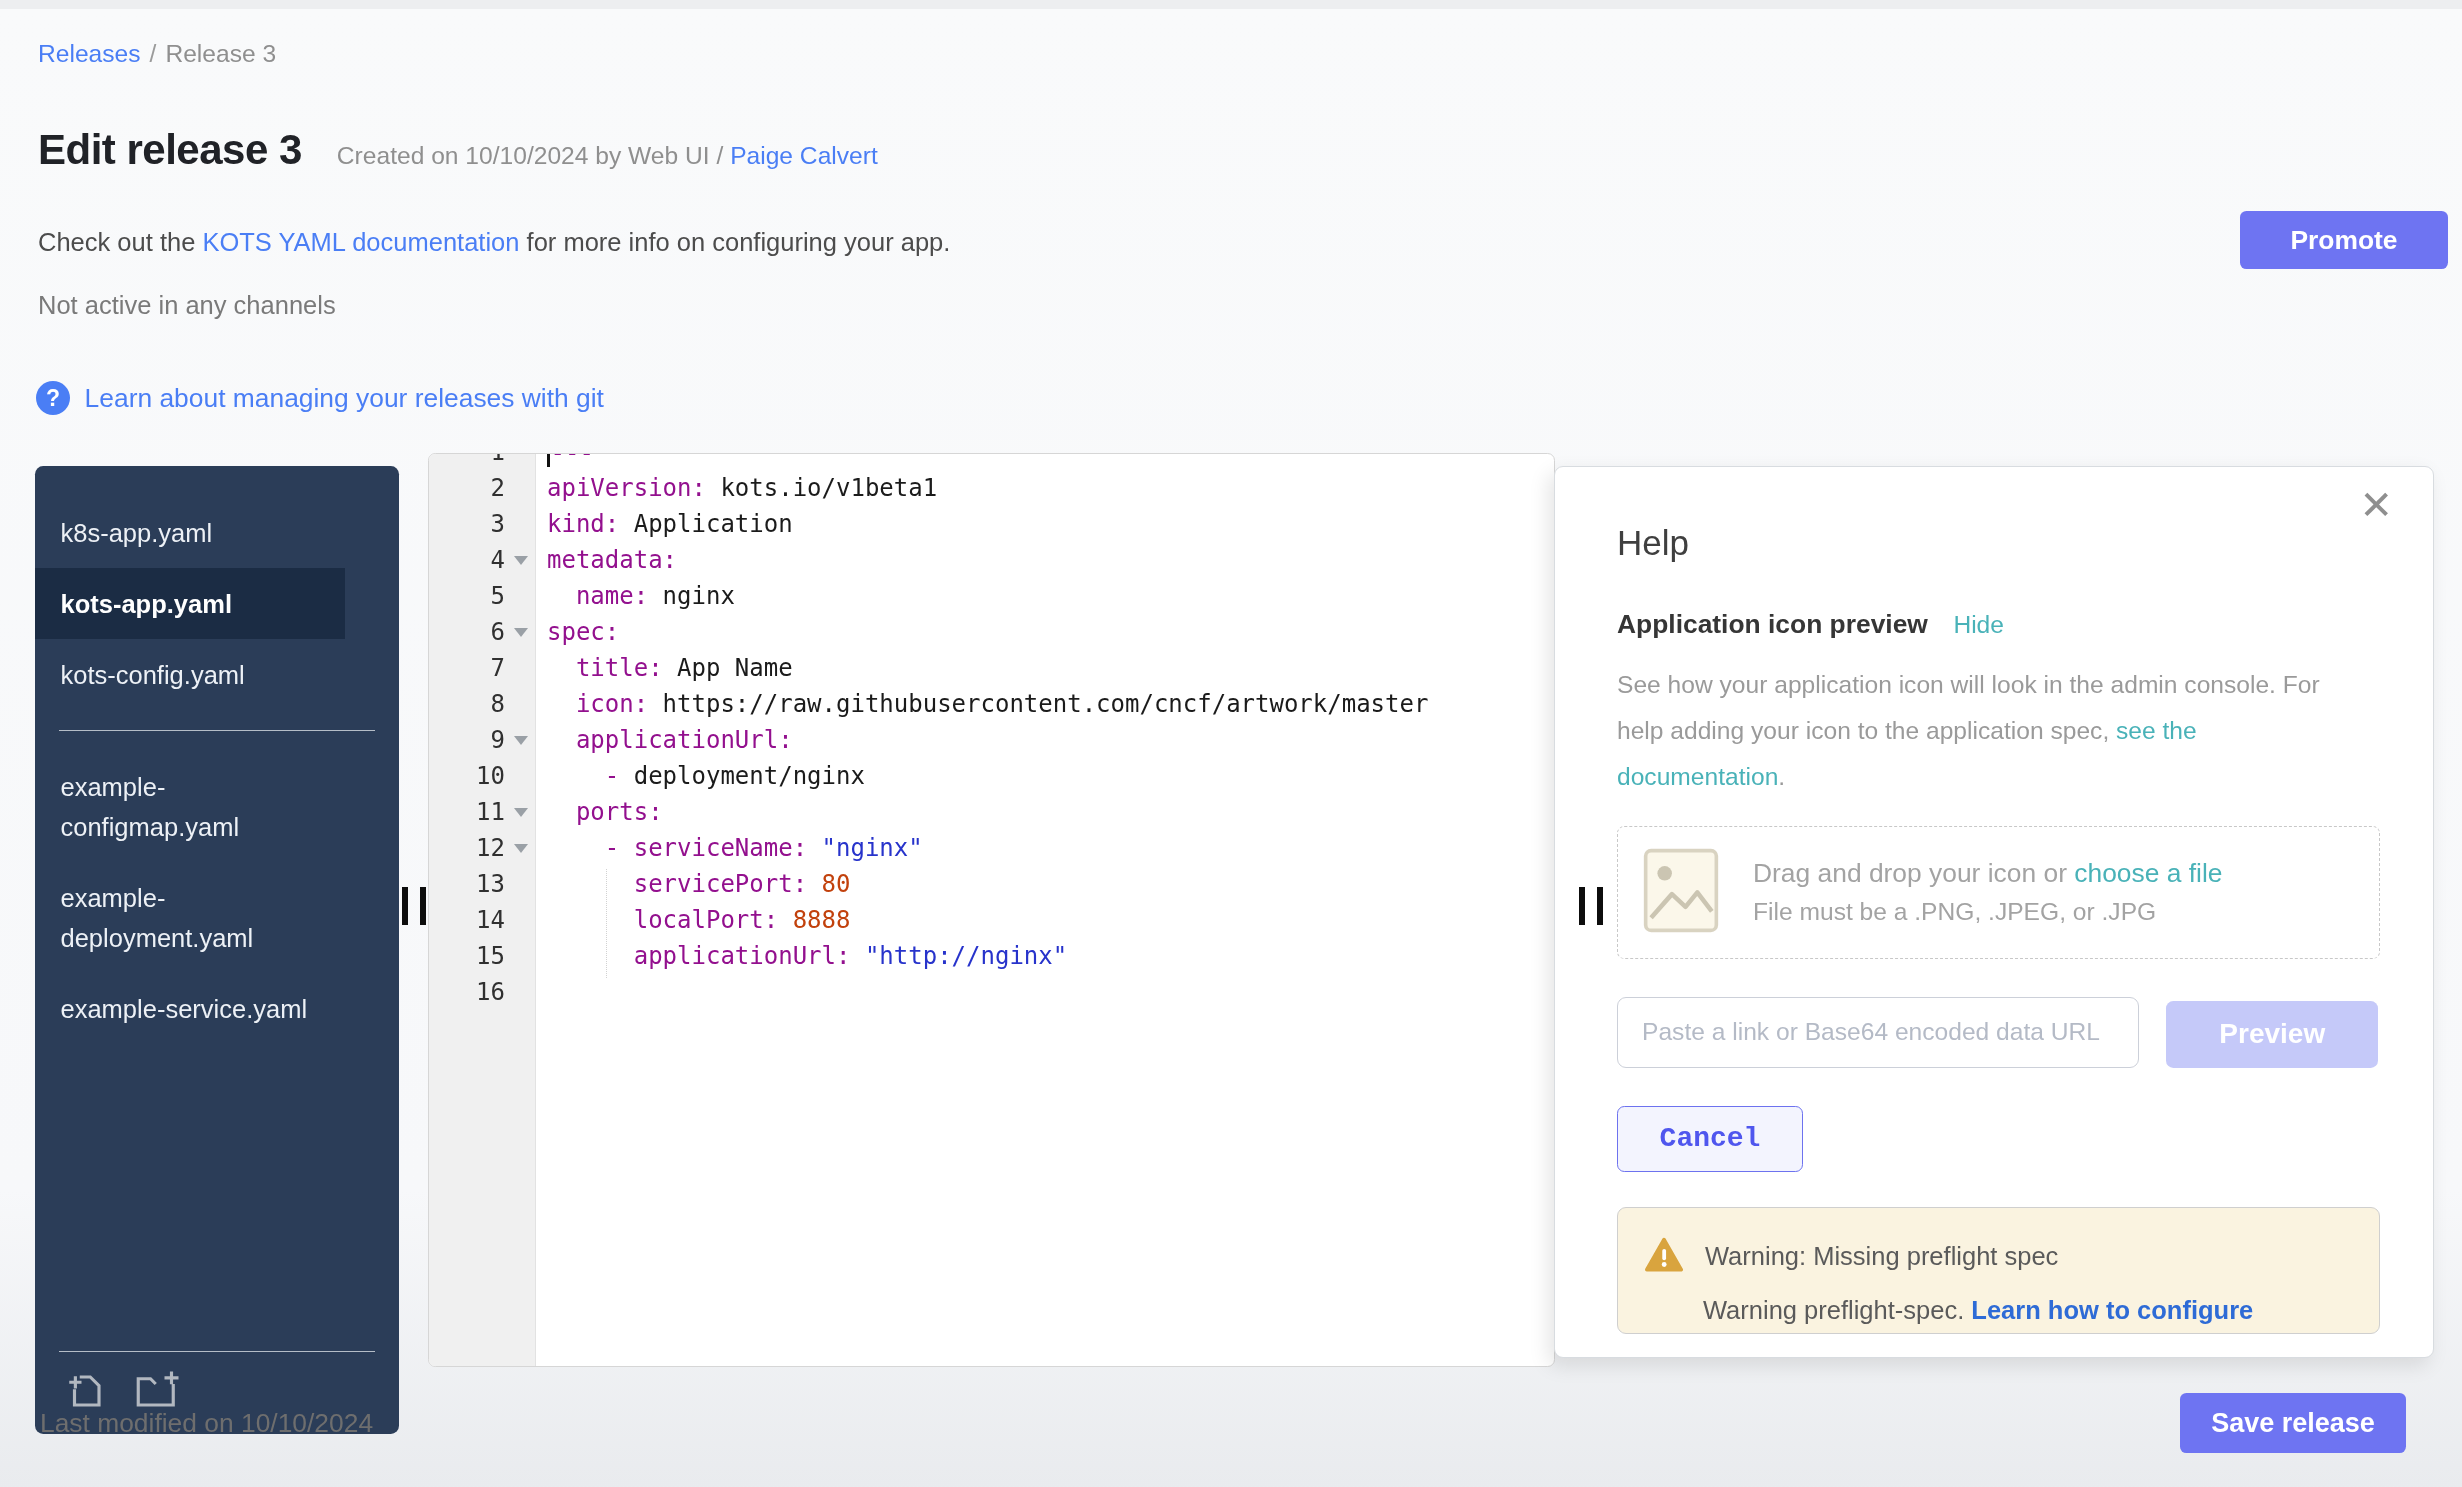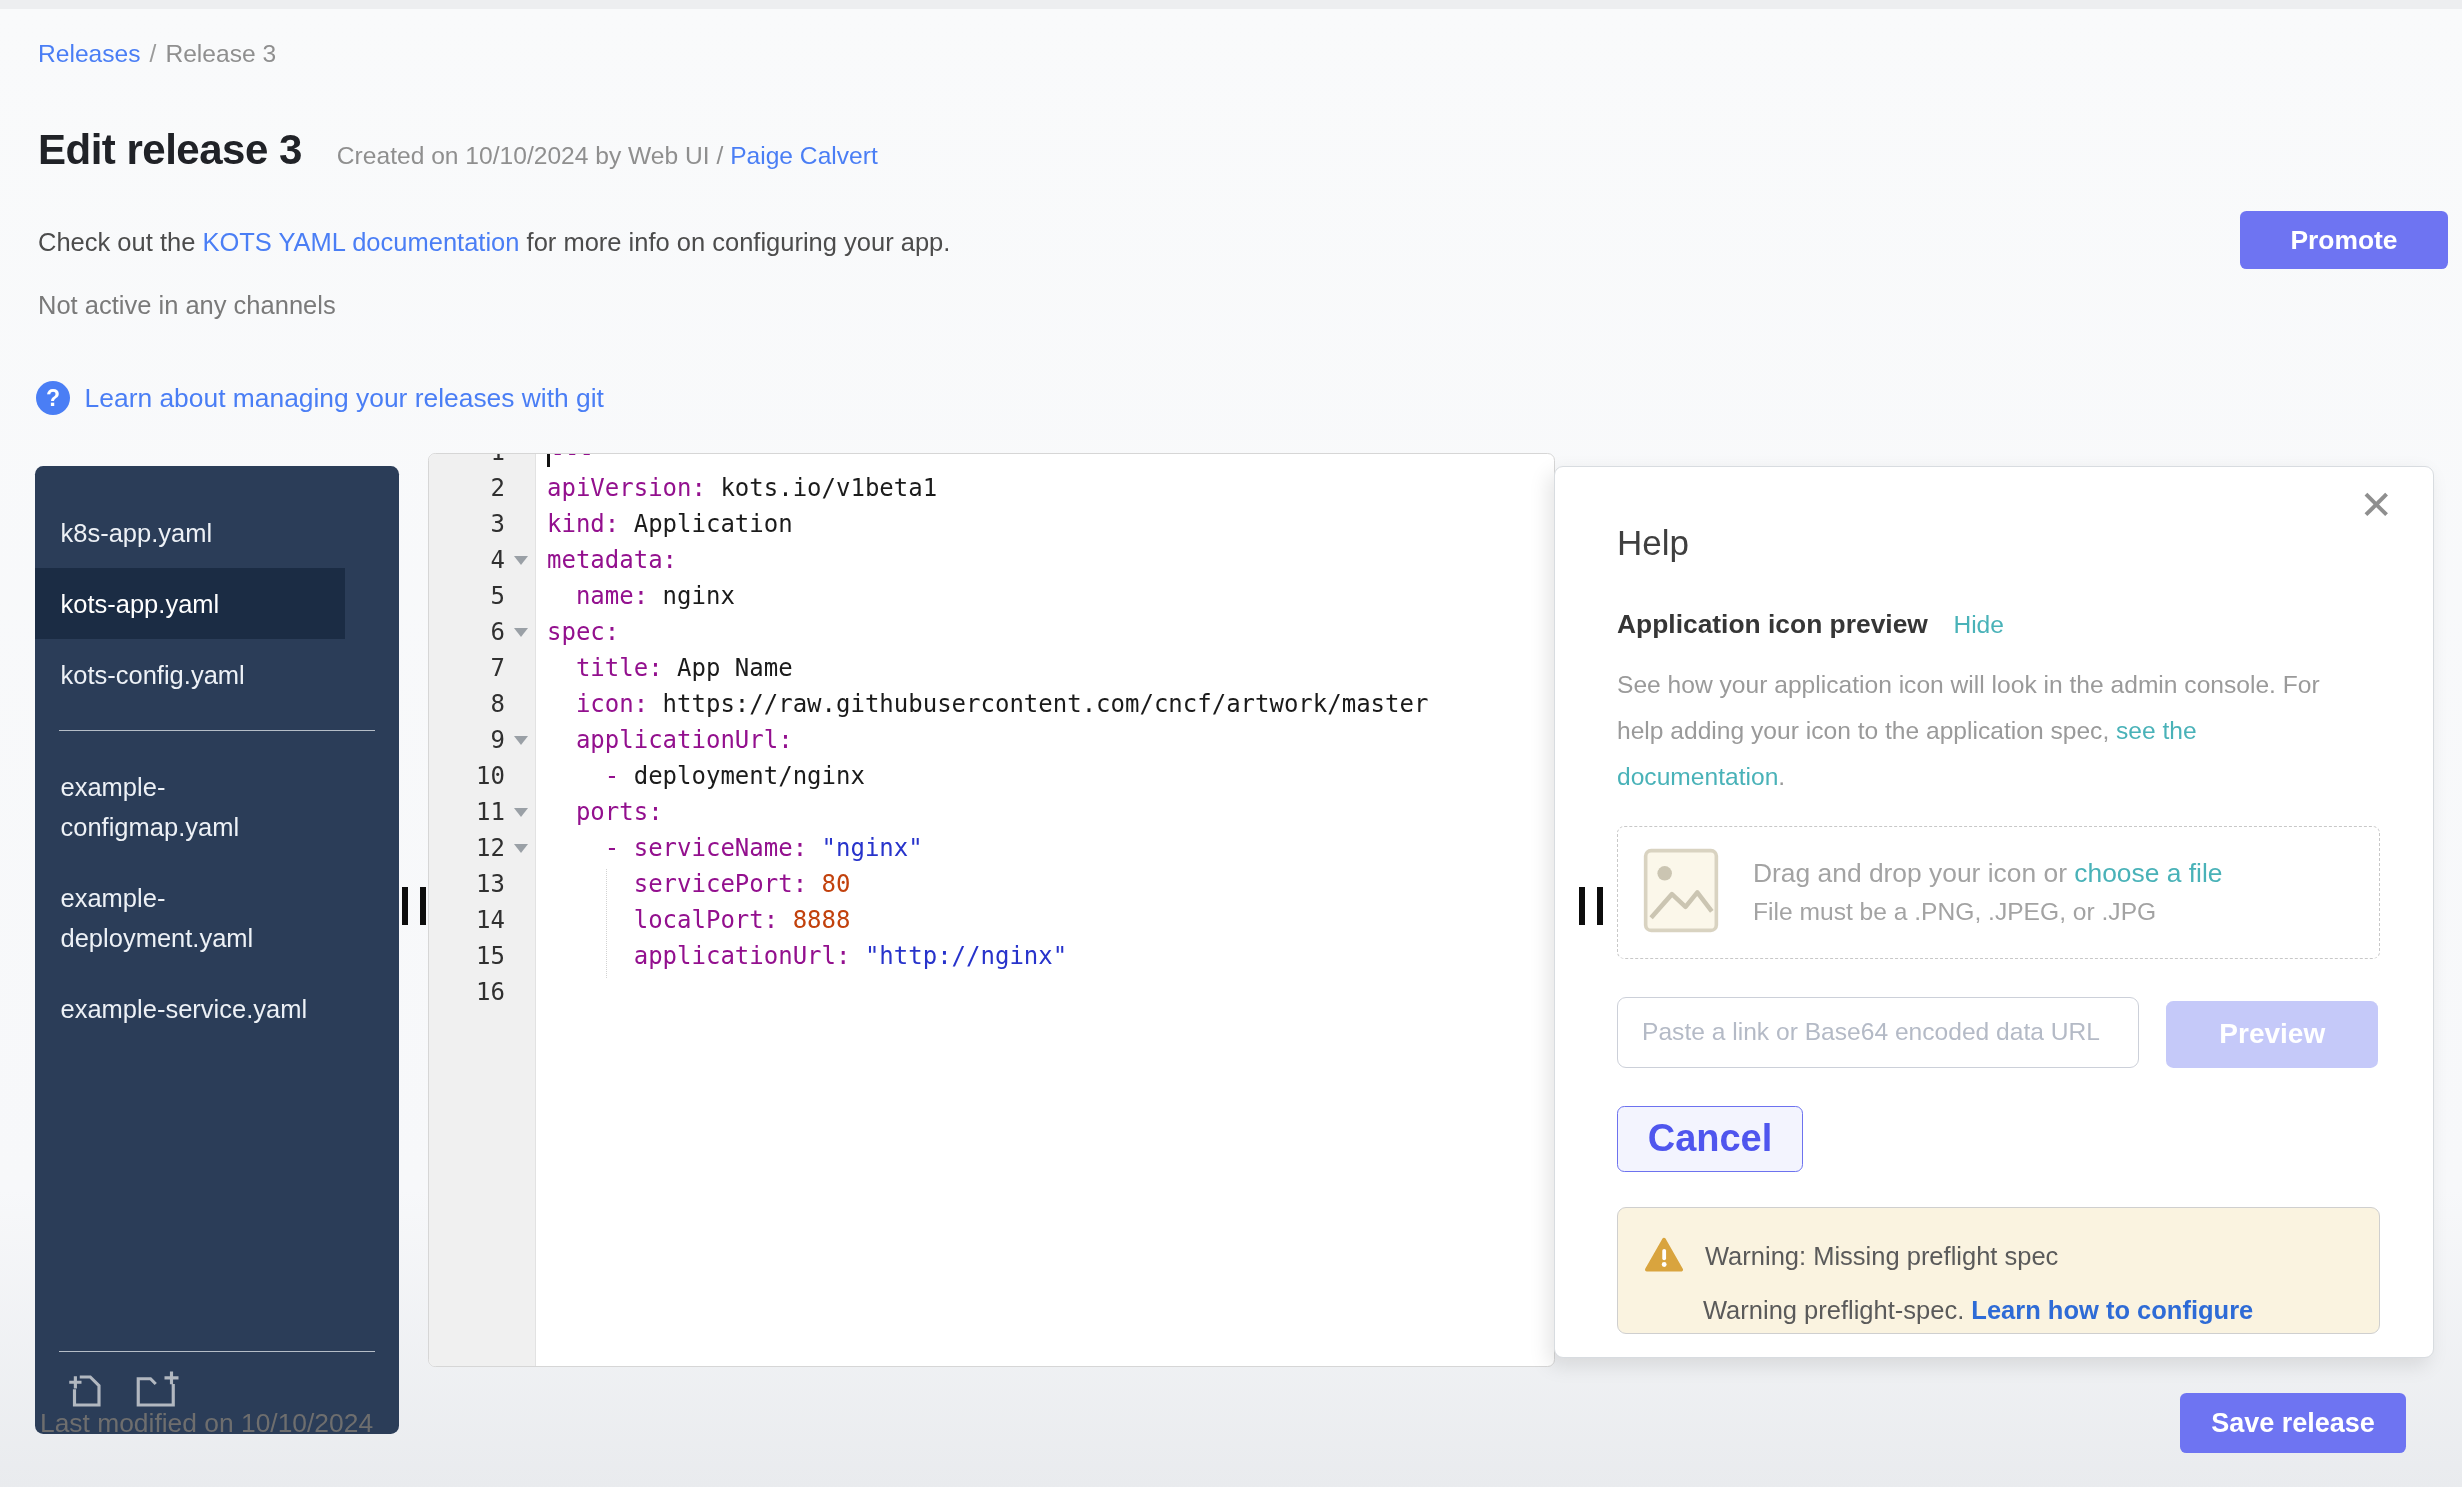--- a/index.html
+++ b/index.html
@@ -28,21 +28,21 @@
   .git-row{position:absolute;left:36px;top:381px;display:flex;align-items:center;cursor:pointer;}
   .q-icon{width:34px;height:34px;border-radius:50%;background:#4a7ef5;color:#fff;font-size:23px;font-weight:bold;
     display:flex;align-items:center;justify-content:center;}
   .git-link{margin-left:14.6px;font-size:26.4px;color:#4a7ef5;}
 
   
   .sidebar{position:absolute;left:35px;top:466px;width:364px;height:968px;background:#2b3d58;border-radius:8.2px;}
   .file-groups{padding-top:31px;}
   .file-item{padding:15.5px 25.5px;font-size:25.5px;line-height:40px;color:#edf1f6;cursor:pointer;max-width:310px;overflow-wrap:break-word;}
   .file-item .fname{display:inline-block;max-width:284px;}
-  .file-item.selected{background:#1b2c44;font-weight:normal;color:#fff;}
+  .file-item.selected{background:#1b2c44;font-weight:bold;color:#fff;}
   .group-divider{border:none;border-top:0.9px solid #b5bdc7;margin:20px 24px;}
   .sidebar-bottom{position:absolute;left:0;right:0;bottom:0;}
   .sidebar-bottom .group-divider{margin:0 24px;}
   .sidebar-icons{display:flex;gap:27px;padding:18px 0 22px 29px;}
   .sb-icon{cursor:pointer;line-height:0;}
 
   
   .editor{position:absolute;left:428px;top:453px;width:1127px;height:914px;background:#fff;
     border:0.9px solid #d6d6d6;border-radius:7.3px;overflow:hidden;cursor:text;}
   .gutter-bg{position:absolute;left:0;top:0;bottom:0;width:107px;background:#f0f0f0;border-right:0.9px solid #e2e2e2;}
@@ -80,21 +80,21 @@
     display:flex;align-items:center;padding-left:24px;gap:33px;cursor:pointer;}
   .dz-line1{font-size:26.4px;color:#a3a3a3;}
   .dz-line2{font-size:24.6px;color:#a3a3a3;margin-top:9px;}
   .input-row{margin-top:38px;display:flex;align-items:flex-end;}
   .url-input{width:526px;height:71px;border:1.8px solid #ccd0d9;border-radius:9px;padding:0 24px;
     font-family:inherit;font-size:24.6px;color:#444;background:#fff;outline:none;}
   .url-input::placeholder{color:#b4bac6;}
   .preview-btn{margin-left:27px;width:213px;height:67px;border:none;border-radius:7.3px;background:#c5c9f9;
     color:#fff;font-family:inherit;font-size:28px;font-weight:bold;cursor:default;}
   .cancel-btn{margin-top:38px;width:186px;height:66px;background:#f3f4fe;border:1.8px solid #6d72ef;border-radius:7.3px;
-    color:#4f56ee;font-family:Liberation Sans, sans-serif;font-size:38px;font-weight:bold;cursor:pointer;display:block;}
+    color:#4f56ee;font-family:Liberation Mono, monospace;font-size:28px;font-weight:bold;cursor:pointer;display:block;}
   .warning-box{margin-top:35px;width:763px;height:127px;background:#faf3e0;border:0.9px solid #cfcfcf;border-radius:9px;
     padding:29px 25.5px 0 27px;overflow:hidden;}
   .warn-row1{display:flex;align-items:center;gap:22px;}
   .warn-title{font-size:25.5px;color:#5a5a5a;}
   .warn-row2{margin-top:20px;margin-left:58px;font-size:25.5px;color:#5a5a5a;}
   .warn-link{color:#2e6bd6;font-weight:600;cursor:pointer;}
 
   
   .last-modified{position:absolute;left:40px;top:1408px;font-size:26.4px;color:#6e6e6e;}
   .save-btn{position:absolute;left:2180px;top:1393px;width:226px;height:60px;border:none;border-radius:6.4px;

